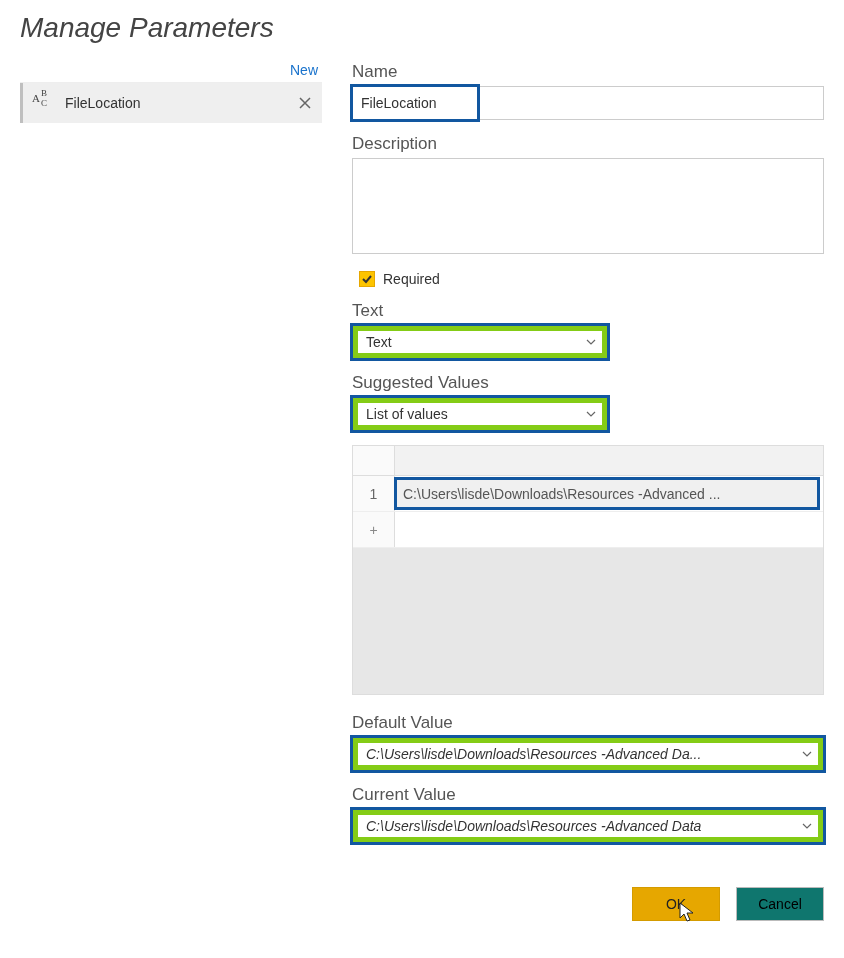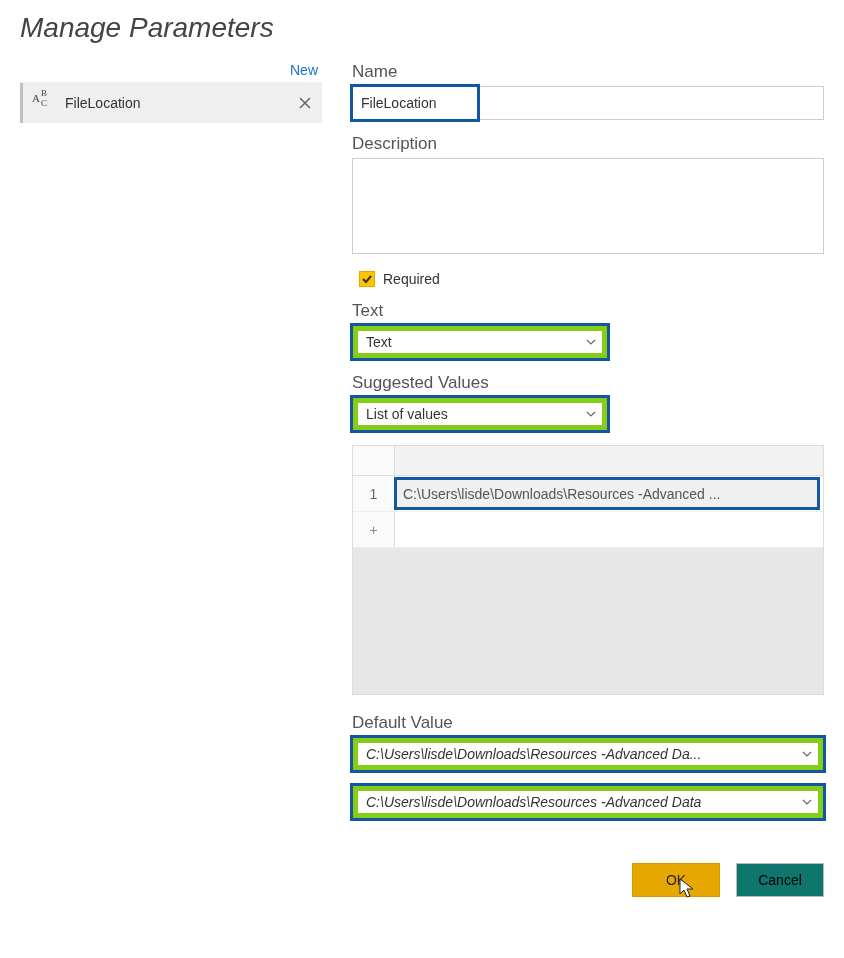--- a/index.html
+++ b/index.html
@@ -347,20 +347,21 @@
           <span class="select-text">C:\Users\lisde\Downloads\Resources -Advanced Da...</span>
           <span class="caret">
             <svg viewBox="0 0 10 10">
                 <path d="M1 3 L5 7 L9 3" fill="none" stroke="#666" stroke-width="1.2"></path>
               </svg>
           </span>
         </div>
       </div>
 
       <div class="field-block">
+        <label class="field-label">Current Value</label>
         <div class="select full blue-ring">
           <span class="select-text">C:\Users\lisde\Downloads\Resources -Advanced Data</span>
           <span class="caret">
             <svg viewBox="0 0 10 10">
                 <path d="M1 3 L5 7 L9 3" fill="none" stroke="#666" stroke-width="1.2"></path>
               </svg>
           </span>
         </div>
       </div>
 

